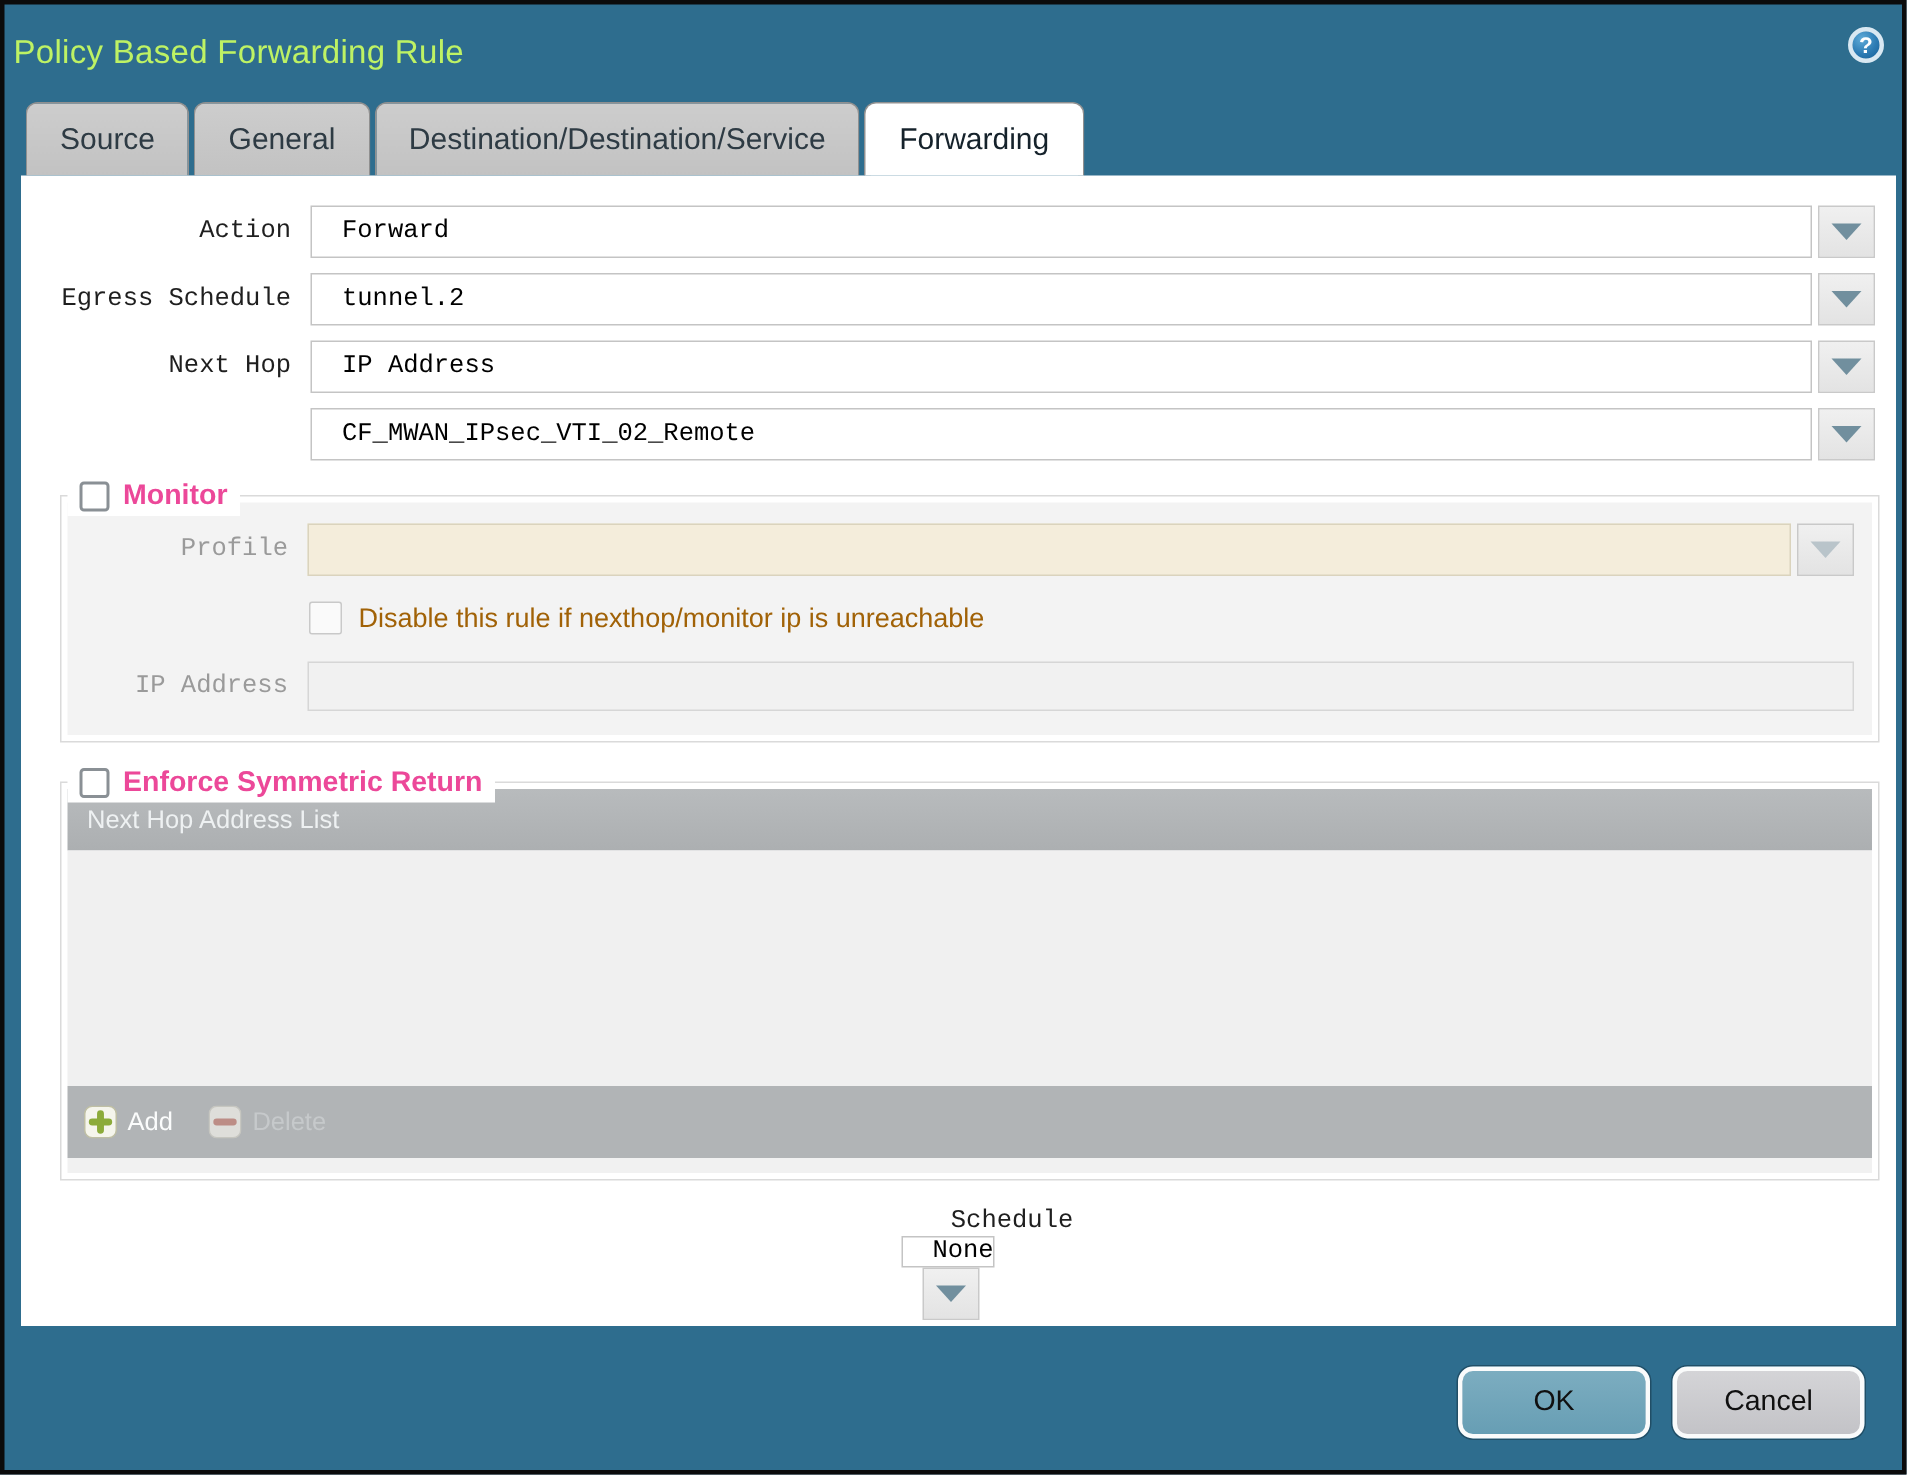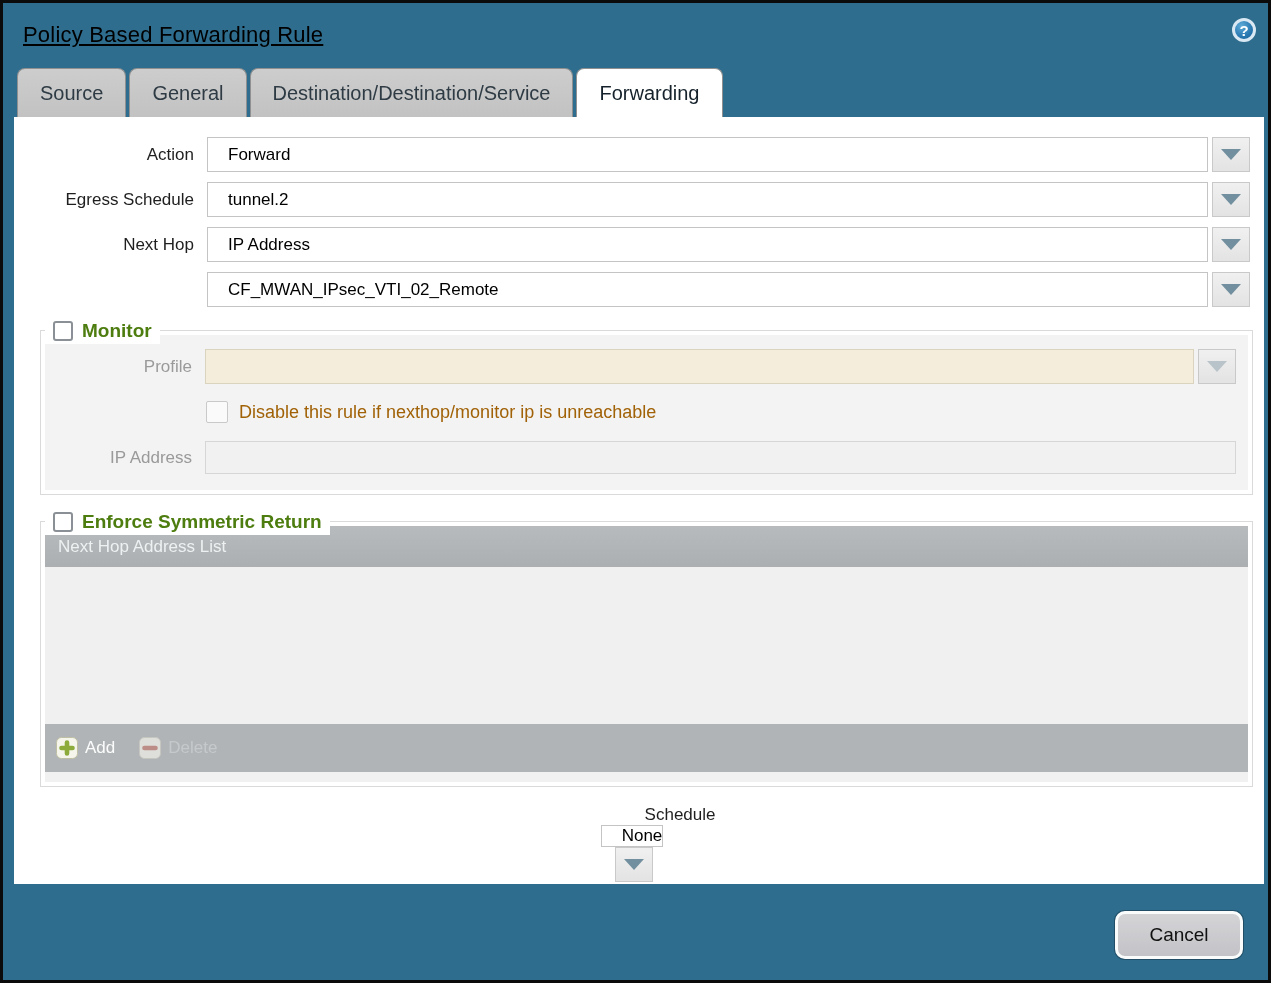--- a/index.html
+++ b/index.html
@@ -10,22 +10,22 @@
     position: relative;
     width: 1271px; height: 983px;
     border: 3px solid #0b0b0b;
     background: #2e6d8e;
     overflow: hidden;
   }
 
   
   .titlebar { position: relative; height: 65px; }
   .title {
-    position: absolute; left: 20px; top: 19px;
-    font-size: 22px; color: #000000; letter-spacing: .2px; text-decoration: underline;
+    position: absolute; left: 6px; top: 19px;
+    font-size: 22px; color: #bef264; letter-spacing: .2px;
   }
   .help-icon {
     position: absolute; right: 12px; top: 15px;
     width: 24px; height: 24px; border-radius: 50%;
     background: radial-gradient(circle at 35% 28%, #5fabd8 0%, #2d7cb4 55%, #155e97 100%);
     border: 3px solid #d9e8f2;
     color: #fff; font-size: 15px; font-weight: bold;
     display: flex; align-items: center; justify-content: center;
     cursor: pointer;
   }
@@ -51,21 +51,21 @@
 
   
   .content {
     position: relative; z-index: 2;
     margin-left: 11px;
     width: 1250px; height: 767px;
     background: #fff;
     padding-top: 20px;
   }
 
-  .frow { display: flex; align-items: center; height: 35px; margin: 0 14px 10px 0; }
+  .frow { display: flex; align-items: center; height: 35px; margin: 0 14px 10px 0; font-family: Liberation Mono, monospace; }
   .frow .flabel {
     width: 193px; padding-right: 13px; text-align: right;
     font-size: 17px; color: #1f1f1f; flex: none;
   }
   .field {
     flex: 1; height: 35px; background: #fff;
     border: 1px solid #c4c4c4;
     display: flex; align-items: center; padding-left: 20px;
     font-size: 17px; color: #000;
   }
@@ -95,21 +95,21 @@
     position: absolute; top: -13px; left: 4px;
     background: #fff; padding: 0 8px;
     display: flex; align-items: center; gap: 9px; height: 26px;
     z-index: 2;
   }
   .cb {
     width: 20px; height: 20px; flex: none;
     background: #fff; border: 2px solid #8a9095; border-radius: 3px;
     cursor: pointer;
   }
-  .legend-text { font-size: 19px; font-weight: bold; color: #4d7c0f; }
+  .legend-text { font-size: 19px; font-weight: bold; color: #ec4899; }
 
   .monitor-panel { background: #f3f3f3; padding: 14px 6px 15px 0; }
   .frow.inner { margin: 0 0 0 0; }
   .frow.inner .flabel { width: 160px; color: #9a9a9a; }
   .field.beige { background: #f4eddb; border-color: #dad3bd; }
   .field.gray  { background: #f1f1f1; border-color: #d6d6d6; }
 
   .disable-row {
     display: flex; align-items: center; gap: 11px;
     margin: 15px 0 15px 161px; height: 26px;
@@ -261,16 +261,17 @@
       <div class="flabel">Schedule</div>
       <div class="field">None</div>
       <div class="dd-btn">
         <span class="dd-arrow"></span>
       </div>
     </div>
 
   </div>
 
   <div class="dlg-footer">
+    <div class="btn ok">OK</div>
     <div class="btn cancel">Cancel</div>
   </div>
 
 </div>
 
 </body></html>

